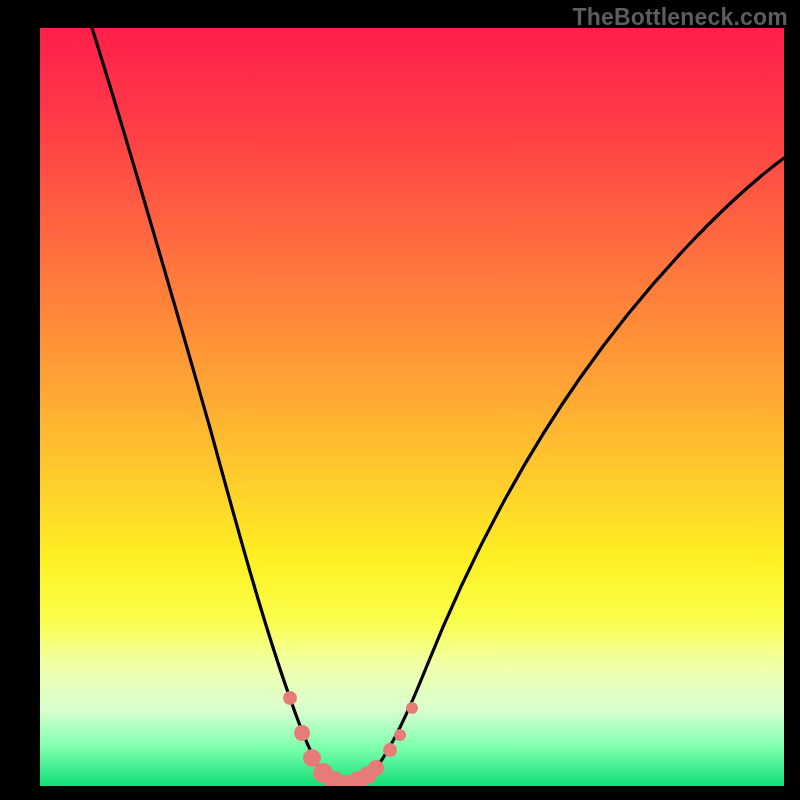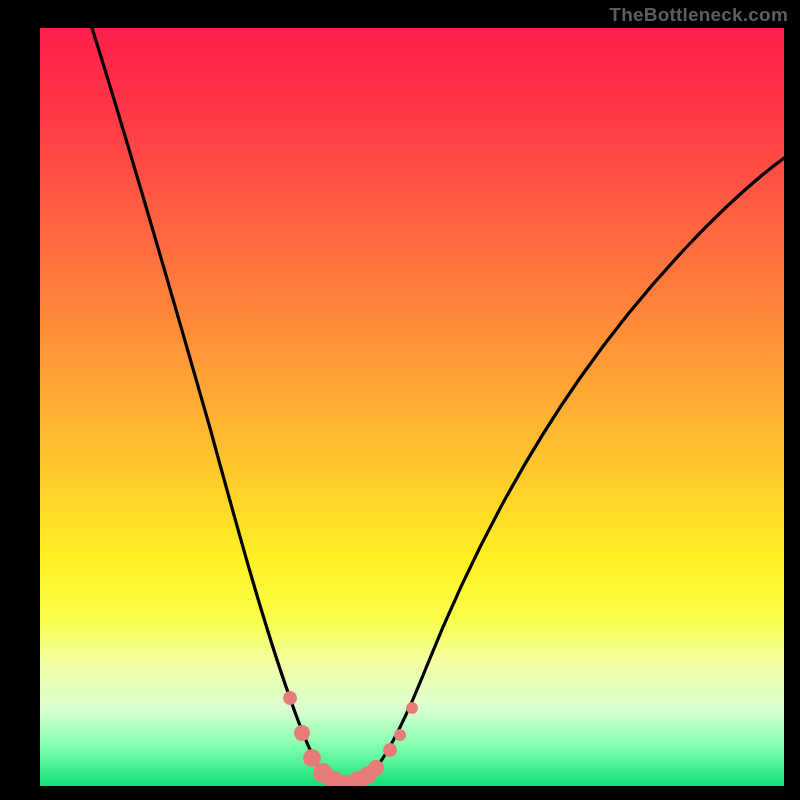--- a/index.html
+++ b/index.html
@@ -37,21 +37,21 @@
       #d8ffd0 90%,
       #7dffad 95%,
       #10e077 100%
     );
   }
   .watermark {
     position: absolute;
     top: 4px;
     right: 12px;
     font-family: Arial, Helvetica, sans-serif;
-    font-size: 19px;
+    font-size: 23px;
     font-weight: 600;
     color: #5d5d5d;
     letter-spacing: 0.2px;
     user-select: none;
   }
   svg.curve {
     position: absolute;
     left: 0;
     top: 0;
     width: 744px;

